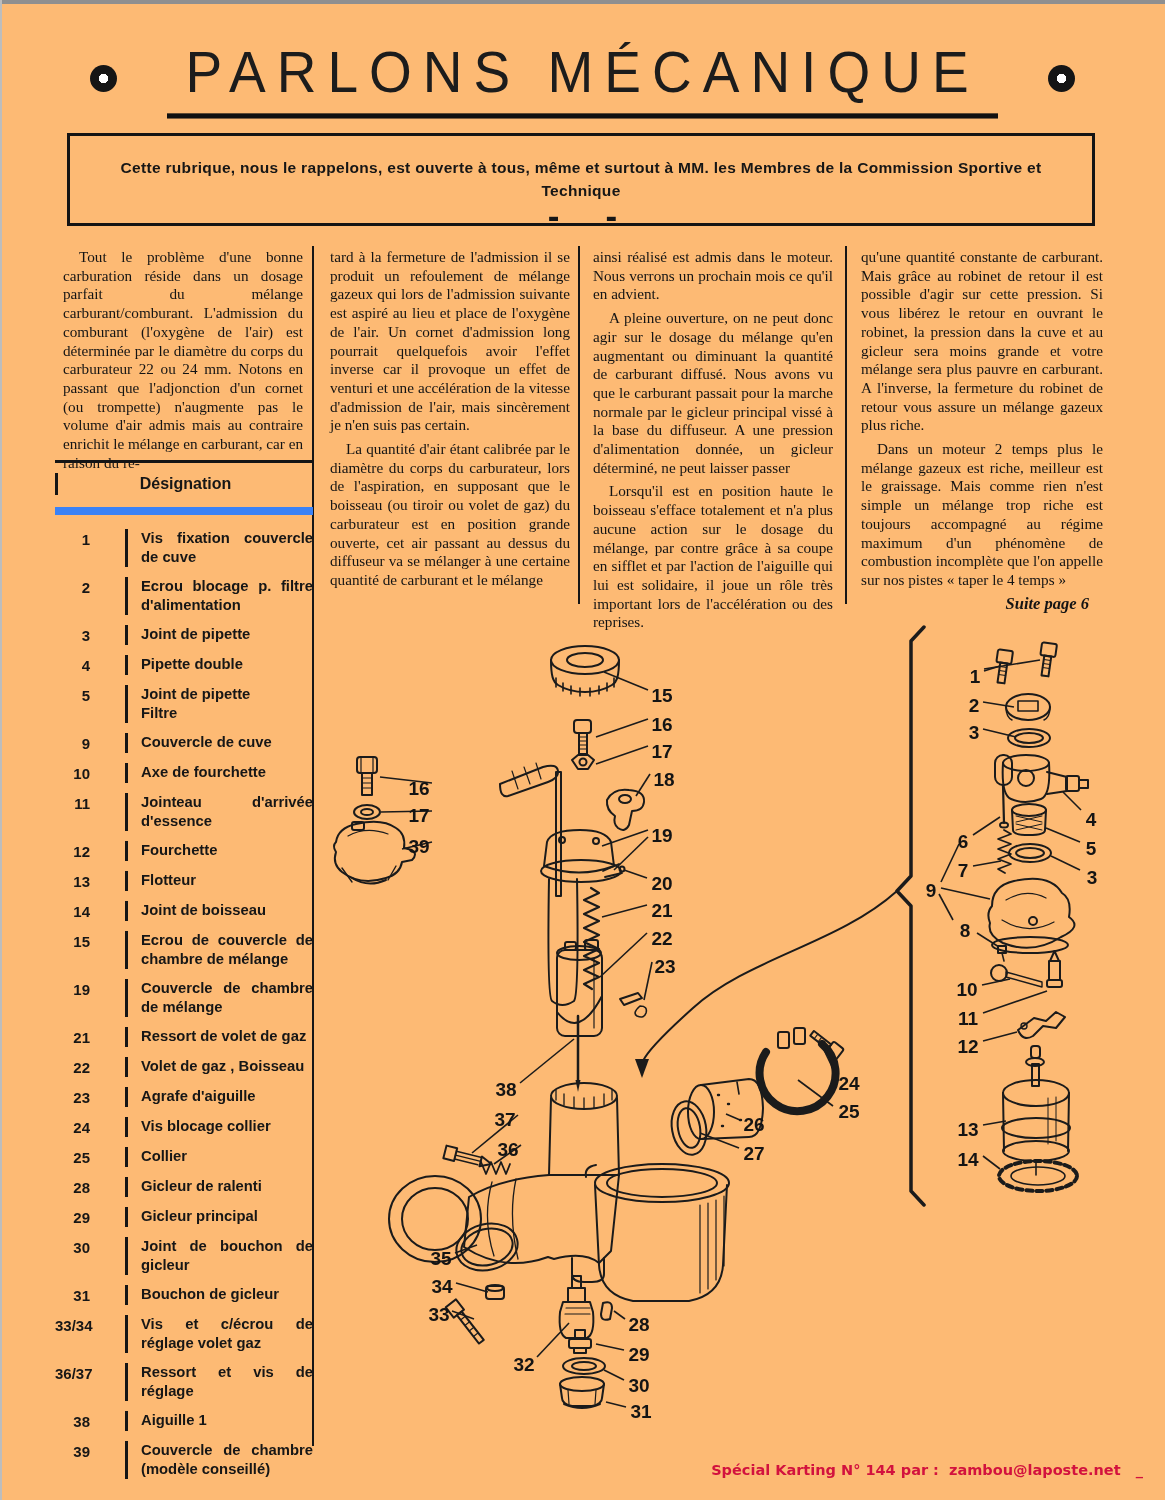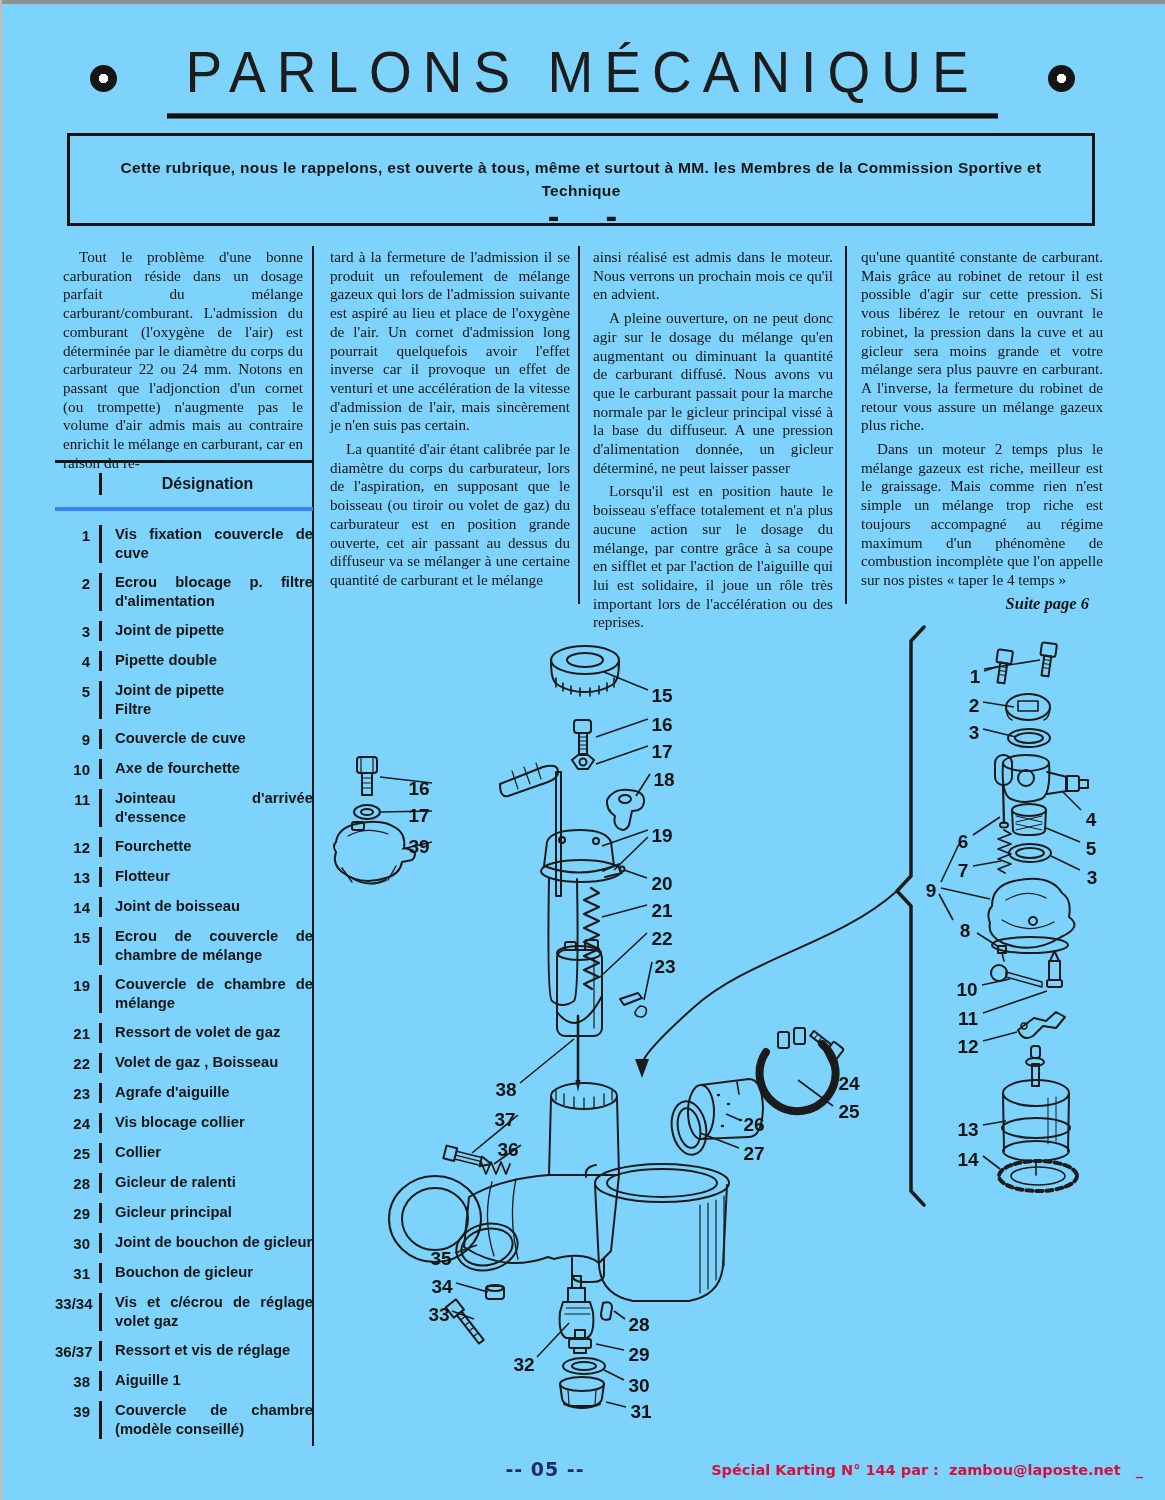--- a/index.html
+++ b/index.html
@@ -1,16 +1,16 @@
 <!DOCTYPE html>
 <html><head>
 <meta charset="utf-8">
 <style>
   html,body{margin:0;padding:0;background:#e8e8e8;}
-  .page{position:relative;width:1165px;height:1500px;background:#7dd3fc;overflow:hidden;
+  .page{position:relative;width:1165px;height:1500px;background:#fdba74;overflow:hidden;
         font-family:"Liberation Sans",sans-serif;color:#161616;}
   .edge-top{position:absolute;left:0;top:0;width:100%;height:4px;background:#8f8f8f;}
   .edge-left{position:absolute;left:0;top:0;width:2px;height:100%;background:#bdbdbd;}
 
   
   .masthead{position:absolute;top:40px;left:0;width:100%;display:flex;justify-content:center;align-items:center;gap:50px;}
   .donut{width:27px;height:27px;border-radius:50%;flex:0 0 auto;
          background:radial-gradient(circle at 50% 50%, #ffffff 0 4.5px, #151515 5px);}
   .mast-title{margin:0;font-size:55px;font-weight:normal;letter-spacing:0.2em;color:#1c1c1c;
               border-bottom:5px solid #111;padding:0 18px 8px 18px;white-space:nowrap;transform:scaleY(1.04);}
@@ -30,28 +30,28 @@
   .bodytext{font-family:"Liberation Serif",serif;font-size:15.2px;line-height:18.7px;text-align:justify;color:#141414;}
   .bodytext p{margin:5px;}
   .para{text-indent:16px;}
   .para.cont{text-indent:0;}
   .suite{font-style:italic;font-weight:bold;text-align:right;padding-right:14px;margin-top:3px !important;
          font-size:16.5px;font-family:"Liberation Serif",serif;}
   .vdiv{position:absolute;width:2px;background:#161616;}
 
   
   .ptable{position:absolute;top:460px;left:55px;width:258px;}
-  .thead{display:flex;border-top:3px solid #151515;border-bottom:4px solid #3b82f6;padding:10px 0 12px 0;margin-bottom:14px;}
+  .thead{display:flex;border-top:3px solid #151515;border-bottom:8px solid #3b82f6;padding:10px 0 12px 0;margin-bottom:14px;flex-direction:column;}
   .hdr-spacer{width:44px;}
   .hdr-label{flex:1;border-left:3px solid #151515;text-align:center;font-weight:bold;font-size:16px;padding:2px 0;}
   .trow{display:flex;margin-bottom:10px;}
   .tnum{width:44px;box-sizing:border-box;padding-right:9px;padding-top:1px;text-align:right;
         font-weight:bold;font-size:15px;line-height:19px;}
   .tlabel{flex:1;border-left:3px solid #151515;padding-left:13px;font-weight:bold;font-size:14.8px;
-          line-height:19px;text-align:justify;white-space:pre-line;}
+          line-height:19px;text-align:justify;white-space:pre-line;margin-left:26px;}
 
   
   .diagram{position:absolute;left:330px;top:612px;width:840px;height:833px;}
   .dlabel{font-family:"Liberation Sans",sans-serif;font-weight:bold;font-size:19px;fill:#141414;text-anchor:middle;}
   .dleader{stroke:#1b1b1b;stroke-width:1.6;}
 
   
   .pagenum{position:absolute;top:1458px;left:0;width:1090px;text-align:center;color:#1e2b6e;
            font-weight:bold;font-size:19px;letter-spacing:1px;white-space:pre;font-family:"DejaVu Sans",sans-serif;}
   .credit{position:absolute;top:1462px;right:22px;color:#d2123e;font-weight:bold;font-size:14.5px;
@@ -534,15 +534,14 @@
         <text x="931" y="897" class="dlabel">9</text>
         <text x="965" y="937" class="dlabel">8</text>
         <text x="967" y="996" class="dlabel">10</text>
         <text x="968" y="1025" class="dlabel">11</text>
         <text x="968" y="1053" class="dlabel">12</text>
         <text x="968" y="1136" class="dlabel">13</text>
         <text x="968" y="1166" class="dlabel">14</text>
       </g>
   </svg>
 
-  <div class="pagenum">-- 05 --</div>
   <div class="credit">Spécial Karting N° 144 par :  zambou@laposte.net   _</div>
 </div>
 
 </body></html>

